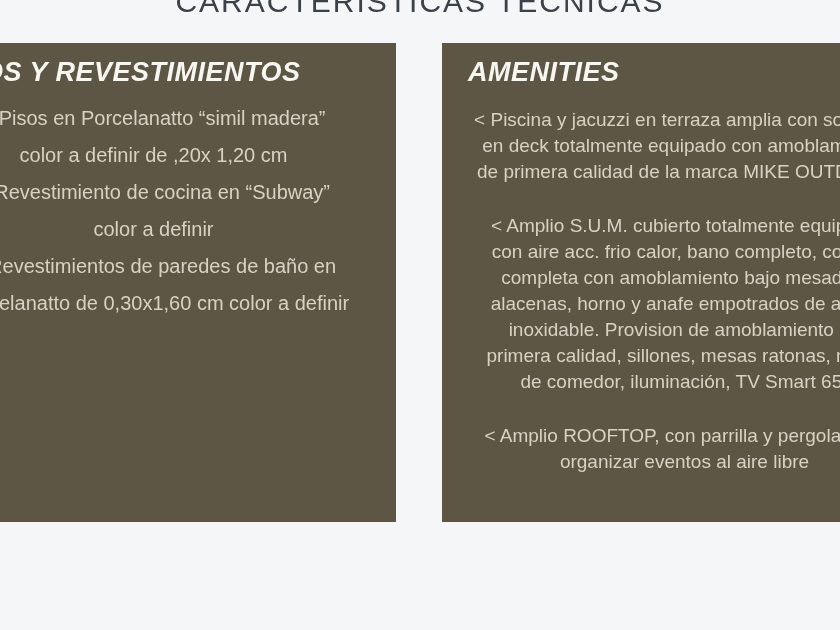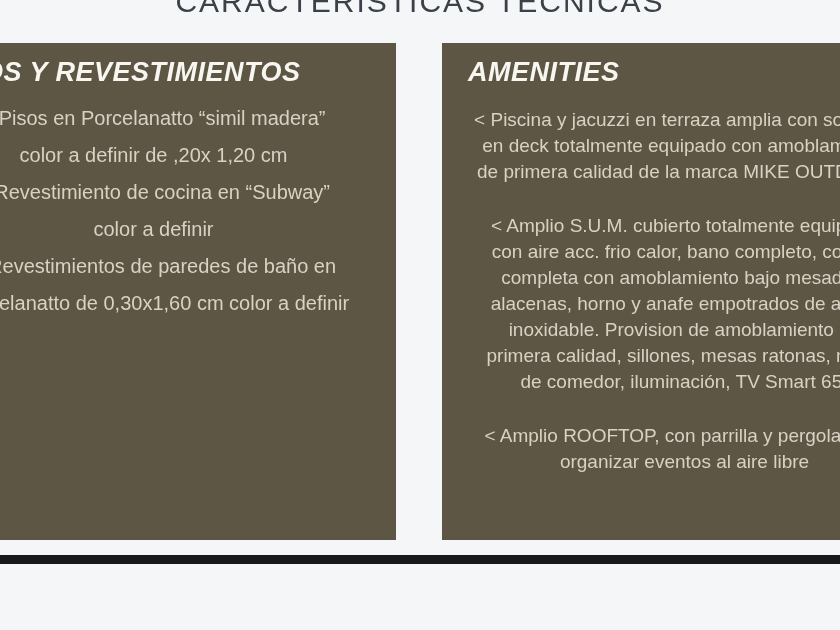--- a/index.html
+++ b/index.html
@@ -1,21 +1,21 @@
 <!DOCTYPE html>
 <html><head>
 <meta charset="utf-8">
 <style>
   html,body{margin:0;padding:0;}
   body{
     width:840px;height:630px;overflow:hidden;
     font-family:"Liberation Sans",sans-serif;
     background:#f4f6f7;
   }
-  .page{position:relative;width:840px;height:630px;overflow:hidden;background:#f4f6f7;}
+  .page{position:relative;width:840px;height:522px;overflow:hidden;background:#f4f6f7;}
 
   .title{
     position:absolute;top:-18px;left:0;width:840px;margin:0;
     text-align:center;
     font-family:"Liberation Sans",sans-serif;
     font-size:30px;font-weight:300;line-height:40px;
     letter-spacing:2px;color:#3b4149;white-space:nowrap;
   }
 
   .card{

